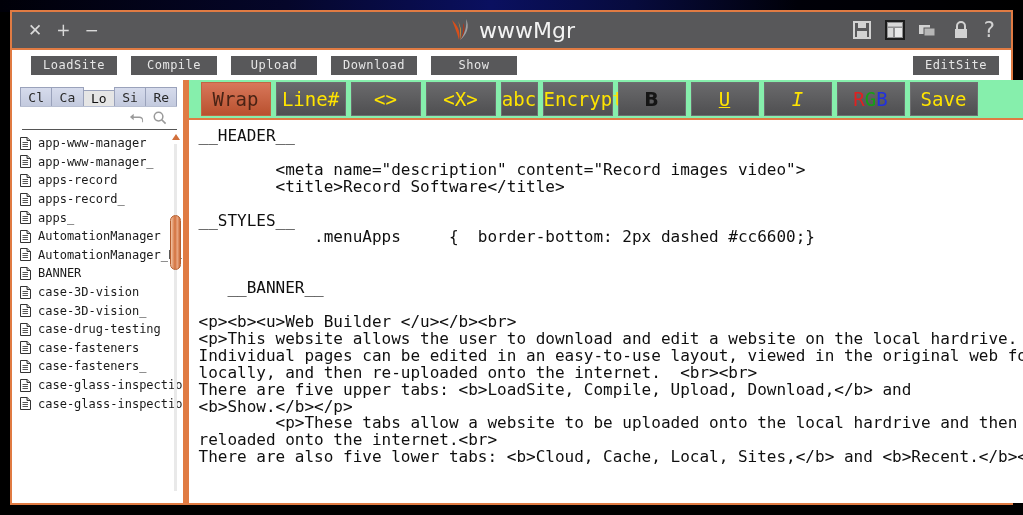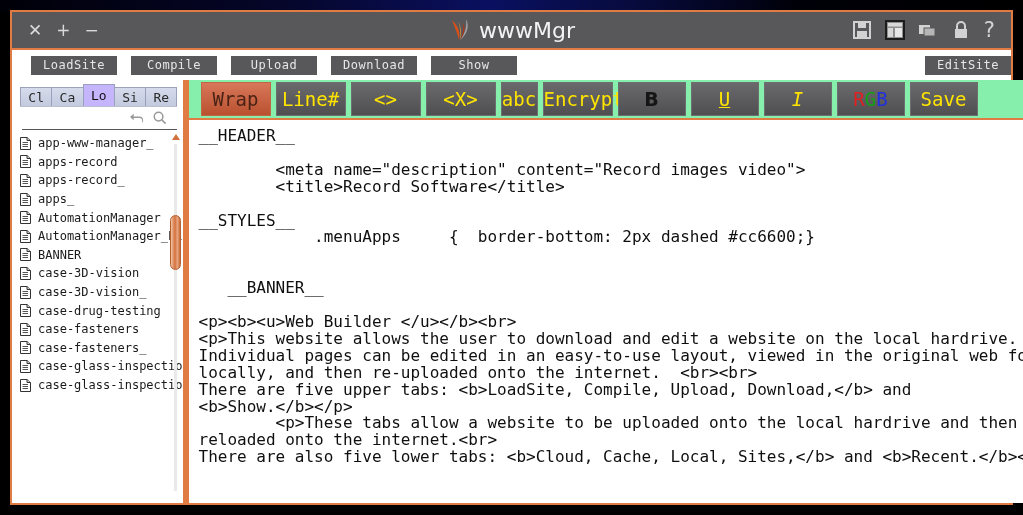--- a/index.html
+++ b/index.html
@@ -88,21 +88,21 @@
     color: #e6e6e6;
     font-family: "DejaVu Sans Mono", monospace;
     font-size: 12px;
     display: flex; align-items: center; justify-content: center;
     cursor: pointer; user-select: none;
     border: 0;
     letter-spacing: 0.5px;
   }
   .act-slot { width: 100px; display:flex; justify-content:center; }
   .act-left { display:flex; padding-left: 12px; gap: 0px; }
-  .act-right { margin-left:auto; }
+  .act-right { margin-left:auto; padding-right: 12px; }
   
   .body {
     position: relative;
     height: 423px;
     display: flex;
     background: #ffffff;
   }
   
   .sidebar {
     width: 228px;
@@ -126,23 +126,23 @@
     border-bottom: none;
     color: #2a2a2a;
     font-family: "DejaVu Sans Mono", monospace;
     font-size: 13px;
     display: flex; align-items: center; justify-content: center;
     cursor: pointer; user-select: none;
     box-sizing: border-box;
     margin-right: -1px;
   }
   .sb-tab.active {
-    background: #c4b5fd;
+    background: #e5e5e5;
     border-color: #9aa2bb;
-    height: 22px;
+    height: 16px;
     color: #111;
     position: relative;
     z-index: 2;
   }
   .sb-toolrow {
     height: 20px;
     display: flex; align-items: center; justify-content: flex-end;
     gap: 8px;
     padding-right: 10px;
     border-top: 1px solid #b8bfd2;
@@ -362,20 +362,30 @@
         <div class="filelist">
           <div id="file-rows">
               <div class="file-row">
                 <svg class="file-icn" viewBox="0 0 11 13">
                   <path d="M0.5 0.5 H7 L10.5 3.5 V12.5 H0.5 Z" fill="#ffffff" stroke="#333" stroke-width="1"></path>
                   <path d="M7 0.5 V3.5 H10.5" fill="#cfcfcf" stroke="#333" stroke-width="1"></path>
                   <line x1="2.5" y1="5.5" x2="8" y2="5.5" stroke="#555"></line>
                   <line x1="2.5" y1="7.5" x2="8" y2="7.5" stroke="#555"></line>
                   <line x1="2.5" y1="9.5" x2="8" y2="9.5" stroke="#555"></line>
                 </svg>
+                <span class="file-name">app-www-manager</span>
+              </div>
+              <div class="file-row">
+                <svg class="file-icn" viewBox="0 0 11 13">
+                  <path d="M0.5 0.5 H7 L10.5 3.5 V12.5 H0.5 Z" fill="#ffffff" stroke="#333" stroke-width="1"></path>
+                  <path d="M7 0.5 V3.5 H10.5" fill="#cfcfcf" stroke="#333" stroke-width="1"></path>
+                  <line x1="2.5" y1="5.5" x2="8" y2="5.5" stroke="#555"></line>
+                  <line x1="2.5" y1="7.5" x2="8" y2="7.5" stroke="#555"></line>
+                  <line x1="2.5" y1="9.5" x2="8" y2="9.5" stroke="#555"></line>
+                </svg>
                 <span class="file-name">app-www-manager_</span>
               </div>
               <div class="file-row">
                 <svg class="file-icn" viewBox="0 0 11 13">
                   <path d="M0.5 0.5 H7 L10.5 3.5 V12.5 H0.5 Z" fill="#ffffff" stroke="#333" stroke-width="1"></path>
                   <path d="M7 0.5 V3.5 H10.5" fill="#cfcfcf" stroke="#333" stroke-width="1"></path>
                   <line x1="2.5" y1="5.5" x2="8" y2="5.5" stroke="#555"></line>
                   <line x1="2.5" y1="7.5" x2="8" y2="7.5" stroke="#555"></line>
                   <line x1="2.5" y1="9.5" x2="8" y2="9.5" stroke="#555"></line>
                 </svg>

